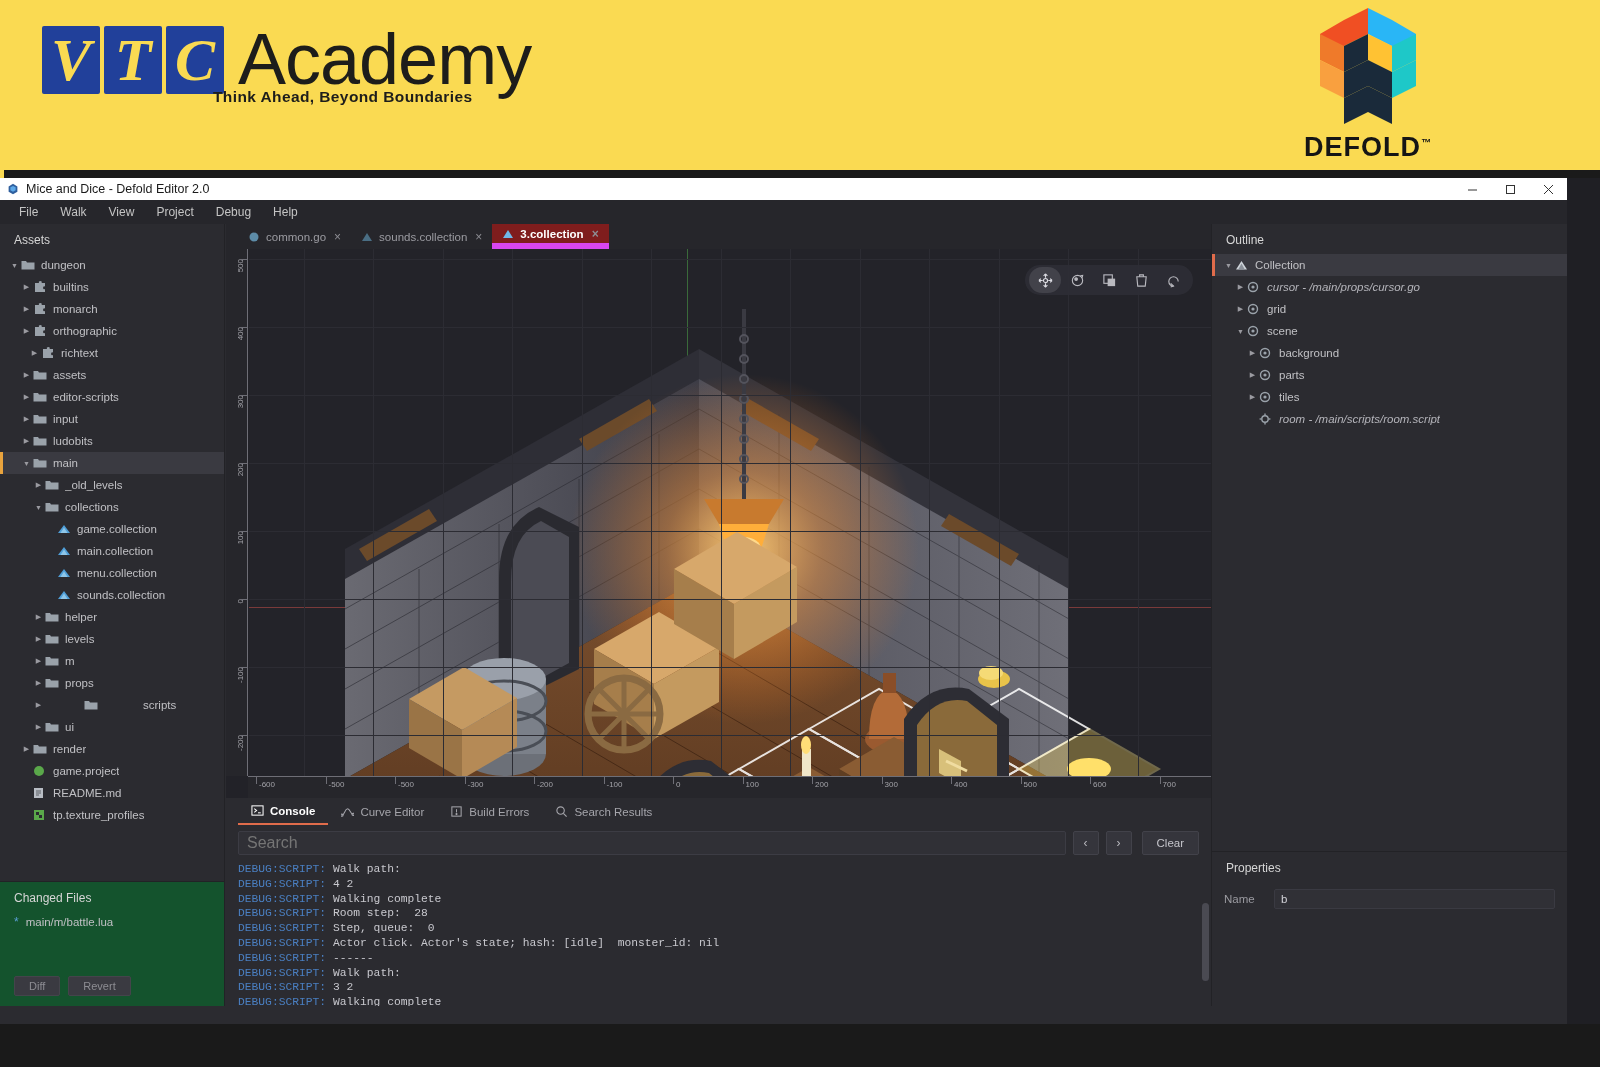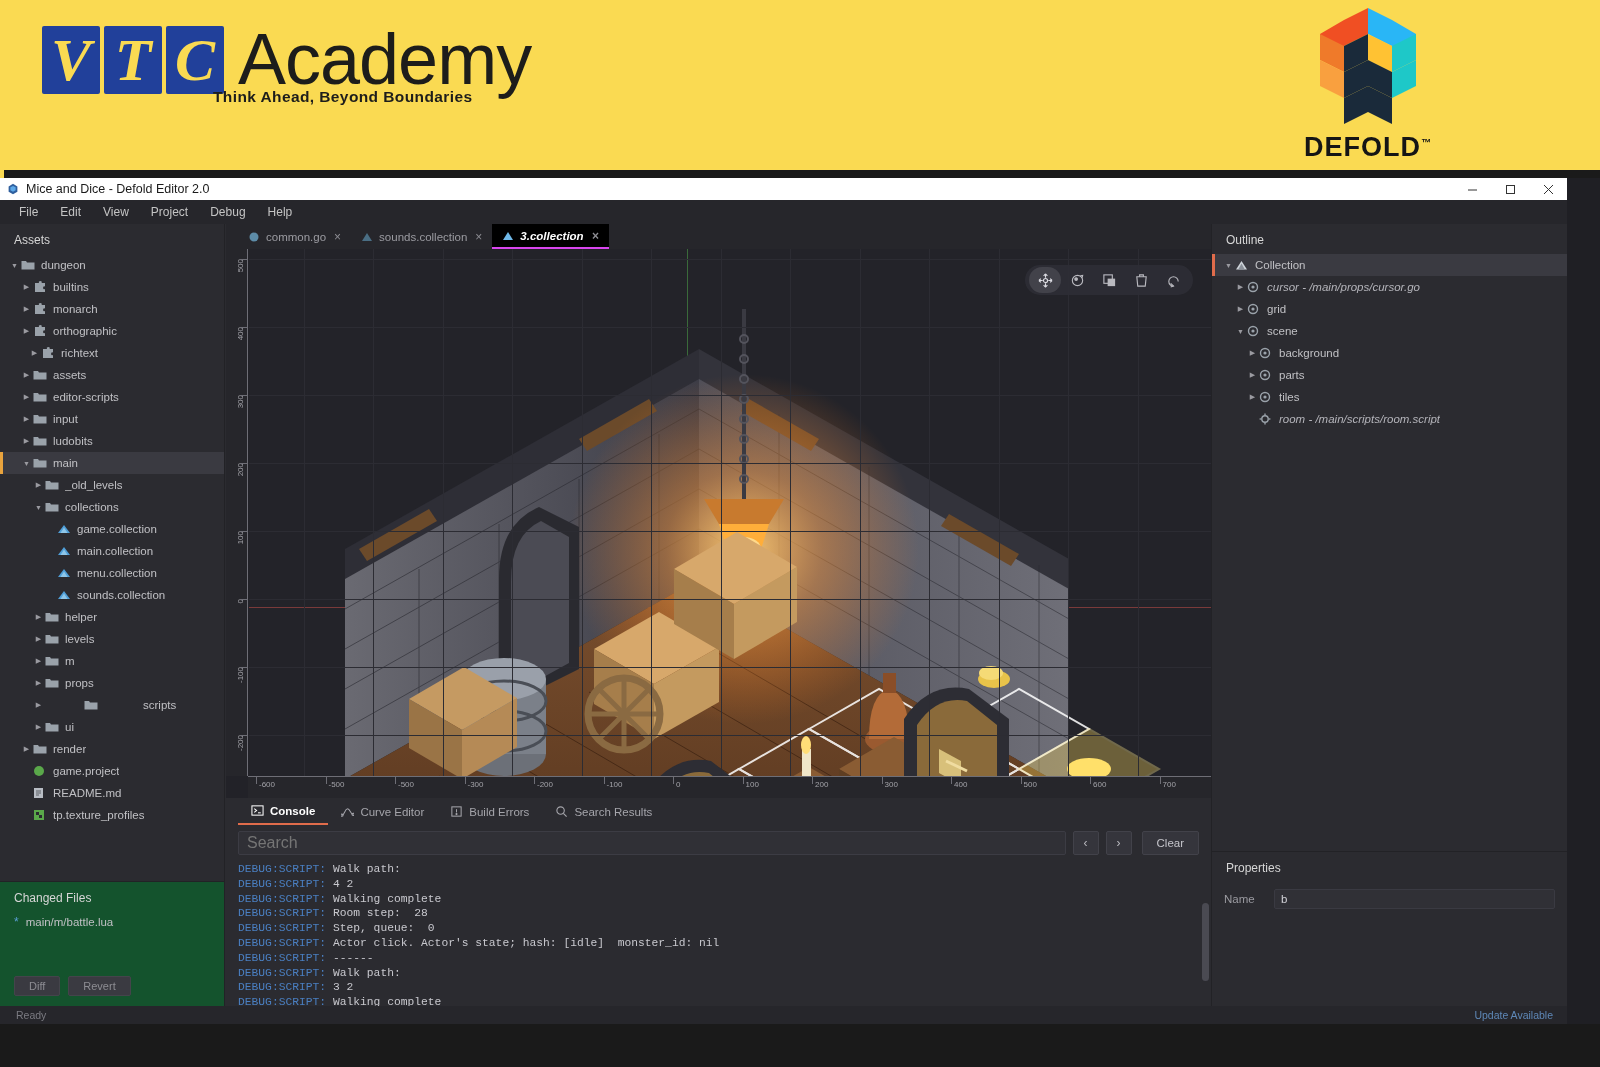--- a/index.html
+++ b/index.html
@@ -87,21 +87,21 @@
     font-size: 11px; padding: 3px 14px; border-radius: 2px;
   }
 
   
   #center { position: absolute; left: 226px; top: 0; right: 356px; bottom: 0; background: #26262b; }
   #tabbar { height: 25px; display: flex; align-items: flex-end; background: #26262b; padding-left: 12px; }
   .tab {
     display: flex; align-items: center; height: 25px; padding: 0 10px;
     color: #9b9ba1; font-size: 11.5px;
   }
-  .tab.active { color: #ffffff; background: #000000; border-bottom: 2px solid #d946ef; font-weight: bold; font-style: italic; }
+  .tab.active { color: #ffffff; background: #7f1d1d; border-bottom: 6px solid #d946ef; font-weight: bold; }
   .tab-ico { width: 12px; height: 12px; margin-right: 6px; display: inline-block; }
   .tab-close { margin-left: 8px; color: #8d8d93; font-size: 12px; }
 
   #viewport-wrap { position: absolute; top: 25px; left: 0; right: 0; height: 549px; background: #222228; }
   #vruler {
     position: absolute; left: 0; top: 0; width: 22px; bottom: 22px;
     background: #26262b; border-right: 1px solid #6e6e76;
   }
   #hruler {
     position: absolute; left: 22px; right: 0; bottom: 0; height: 22px;
@@ -247,21 +247,21 @@
         <svg width="11" height="11" viewBox="0 0 11 11">
             <line x1="1" y1="1" x2="10" y2="10" stroke="#333" stroke-width="1"></line>
             <line x1="10" y1="1" x2="1" y2="10" stroke="#333" stroke-width="1"></line>
           </svg>
       </div>
     </div>
   </div>
 
   <div id="menubar">
     <div class="menu-item">File</div>
-    <div class="menu-item">Edit</div>
+    <div class="menu-item">Walk</div>
     <div class="menu-item">View</div>
     <div class="menu-item">Project</div>
     <div class="menu-item">Debug</div>
     <div class="menu-item">Help</div>
   </div>
 
   <div id="body">
 
     <div id="assets-panel">
       <div class="panel-title">Assets</div>
@@ -931,19 +931,15 @@
       <div id="properties">
         <div class="panel-title">Properties</div>
         <div id="prop-row">
           <div id="prop-label">Name</div>
           <input id="prop-name-field" type="text" value="b" style="">
         </div>
       </div>
     </div>
   </div>
 
-  <div id="statusbar">
-    <div id="status-left">Ready</div>
-    <div id="status-right">Update Available</div>
-  </div>
 </div>
 <div id="right-dead"></div>
 <div id="bottom-dead"></div>
 
 </body></html>

